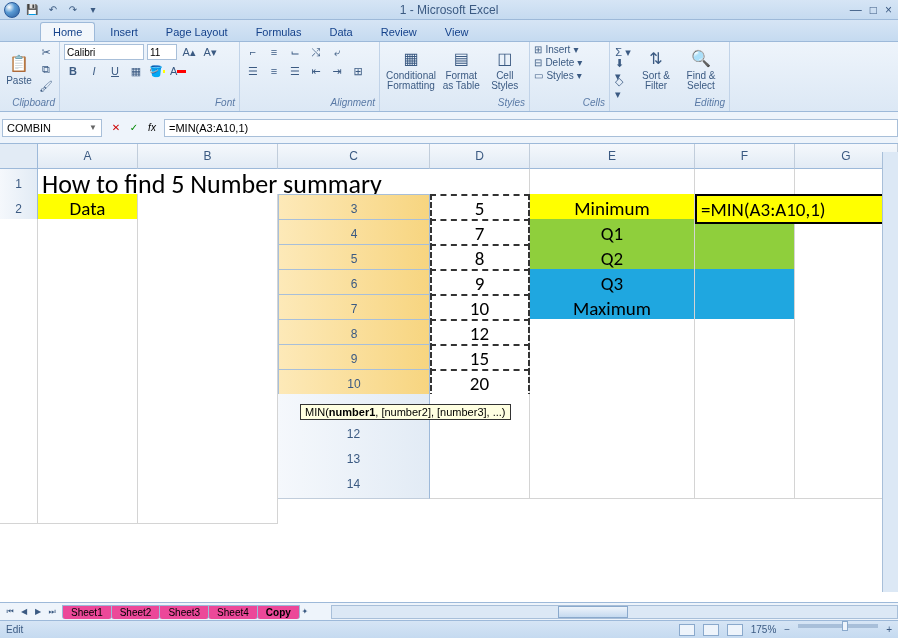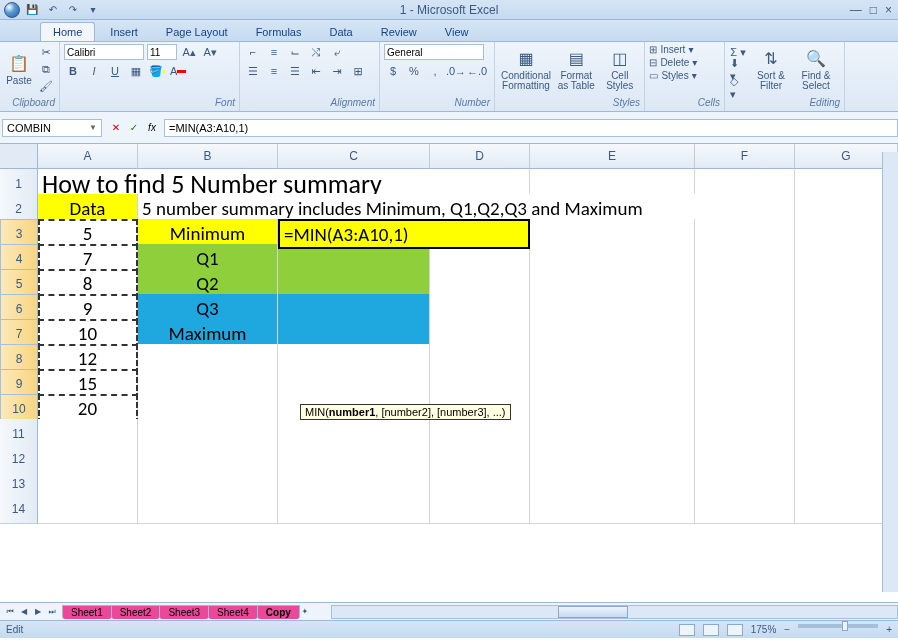--- a/index.html
+++ b/index.html
@@ -163,35 +163,20 @@
         <span class="sbtn">≡</span>
         <span class="sbtn">☰</span>
         <span class="sbtn">⇤</span>
         <span class="sbtn">⇥</span>
         <span class="sbtn">⊞</span>
       </div>
     </div>
     <div class="glabel">Alignment</div>
   </div>
 
-  <div class="group" style="width:115px">
-    <div class="gbody col">
-      <div class="row">
-          <input class="sel" style="width: 100px;" value="General">
-        </div>
-      <div class="row">
-        <span class="sbtn">$</span>
-        <span class="sbtn">%</span>
-        <span class="sbtn">,</span>
-        <span class="sbtn">.0→</span>
-        <span class="sbtn">←.0</span>
-      </div>
-    </div>
-    <div class="glabel">Number</div>
-  </div>
 
   <div class="group" style="width:150px">
     <div class="gbody">
       <div class="bigbtn" style="width:56px">
           <span class="bigicon">▦</span>
           <span class="lbl">Conditional Formatting</span>
         </div>
       <div class="bigbtn">
           <span class="bigicon">▤</span>
           <span class="lbl">Format as Table</span>
@@ -263,21 +248,20 @@
   <div class="hdr">G</div>
 
   <div class="rhdr tall">1</div>
   <div class="cell row1" style="grid-column: span 4; border-right:1px solid #d4d4d4">How to find 5 Number summary</div>
   <div class="cell row1"></div>
   <div class="cell row1"></div>
   <div class="cell row1"></div>
 
   <div class="rhdr tall">2</div>
   <div class="cell tall yellow center">Data</div>
-  <div class="cell tall" style="grid-column: span 5; white-space:nowrap; overflow:visible">5 number summary includes Minimum, Q1,Q2,Q3 and Maximum</div>
   <div class="cell tall"></div>
 
   <div class="rhdr sel tall">3</div>
   <div class="cell tall rnum marching">5</div>
   <div class="cell tall yellow center">Minimum</div>
   <div class="cell tall yellow activecell" style="grid-column: span 2; font-family:Calibri">=MIN(A3:A10,1)</div>
   <div class="cell tall"></div>
   <div class="cell tall"></div>
   <div class="cell tall"></div>
 

